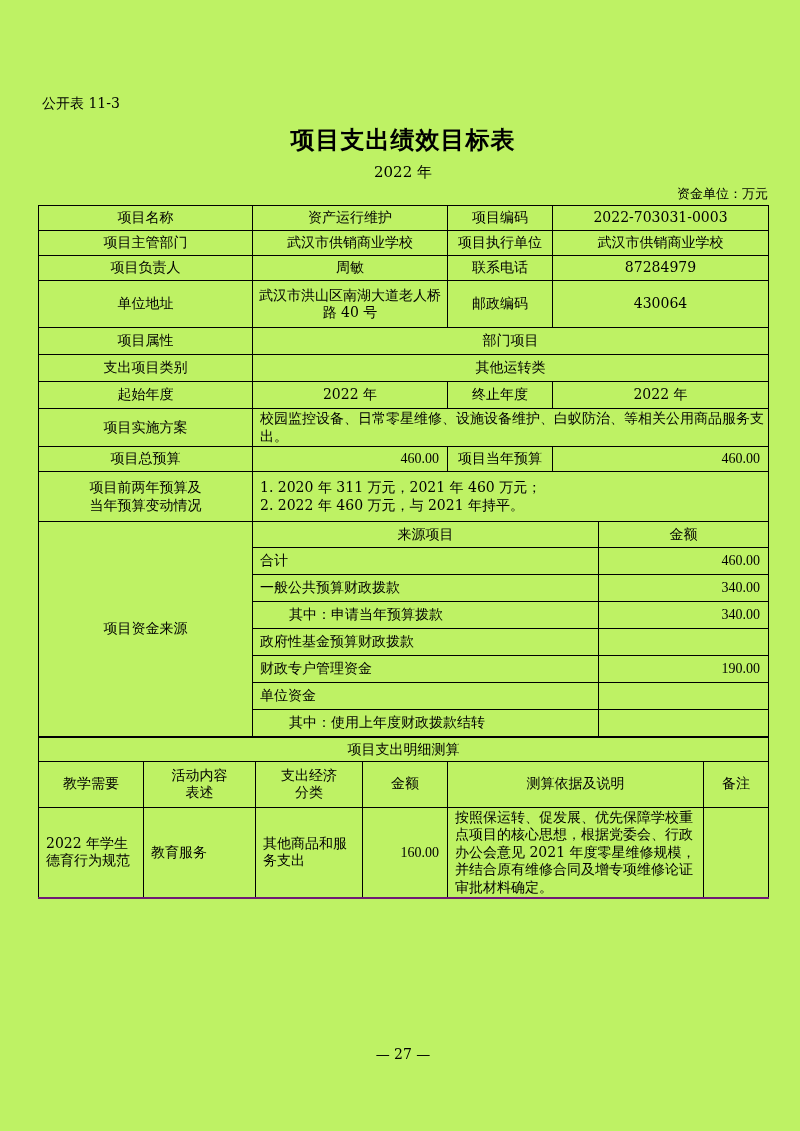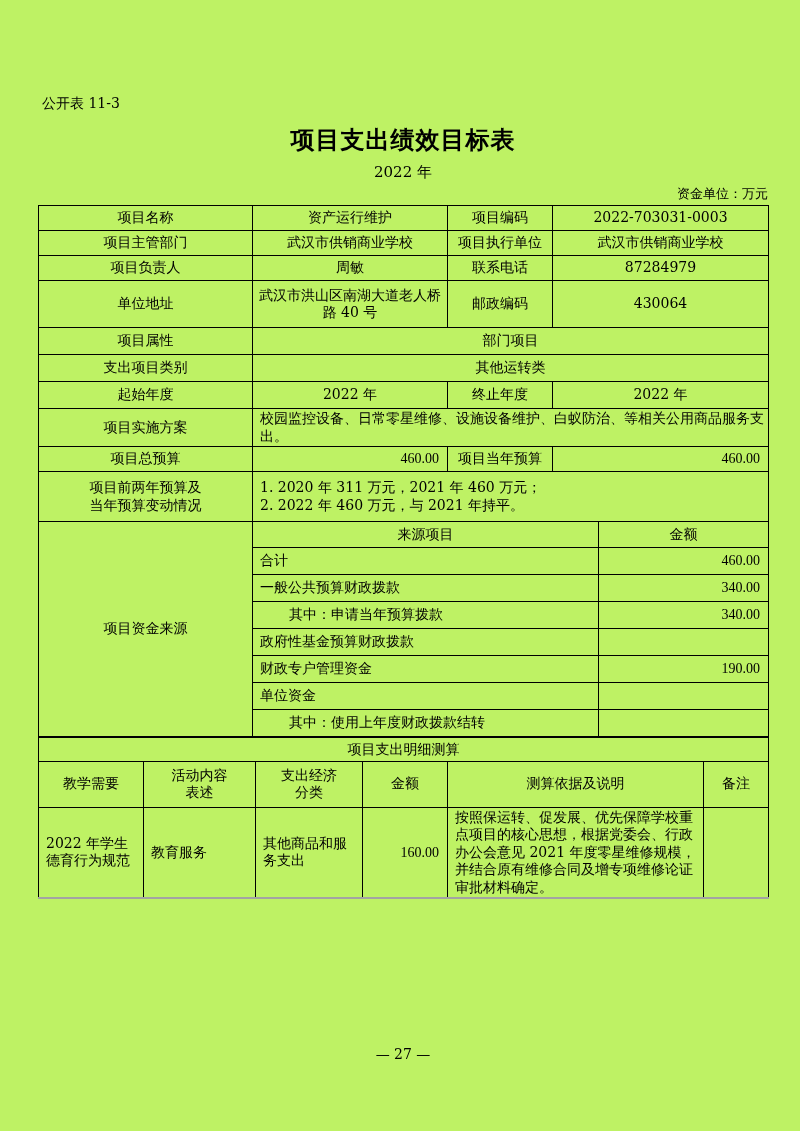--- a/index.html
+++ b/index.html
@@ -30,21 +30,21 @@
   .indent { padding-left:36px; }
   tr.h25 td { height:25px; }
   tr.h27 td { height:27px; }
   tr.h36 td { height:36px; }
   tr.h44 td { height:44px; }
   tr.h47 td { height:47px; }
   tr.h50 td { height:50px; }
   tr.sect td { height:24px; border-top:2px solid #000; }
   tr.hdr td { height:46px; }
   tr.h26 td { height:26px; }
-  .t3 tr:last-child td { border-bottom:2px solid #a3a3a3;margin-top:33px; }
+  .t3 tr:last-child td { border-bottom:2px solid #701a75;margin-top:33px; }
   .t3 td.body-cell { height:86px; }
   .page-number { position:absolute; left:38px; top:1046px; width:730px; text-align:center; font-size:14px; }
 </style>
 </head>
 <body>
 
 <div class="page">
 
   <div class="form-label">公开表 11-3</div>
   <div class="doc-title">项目支出绩效目标表</div>

